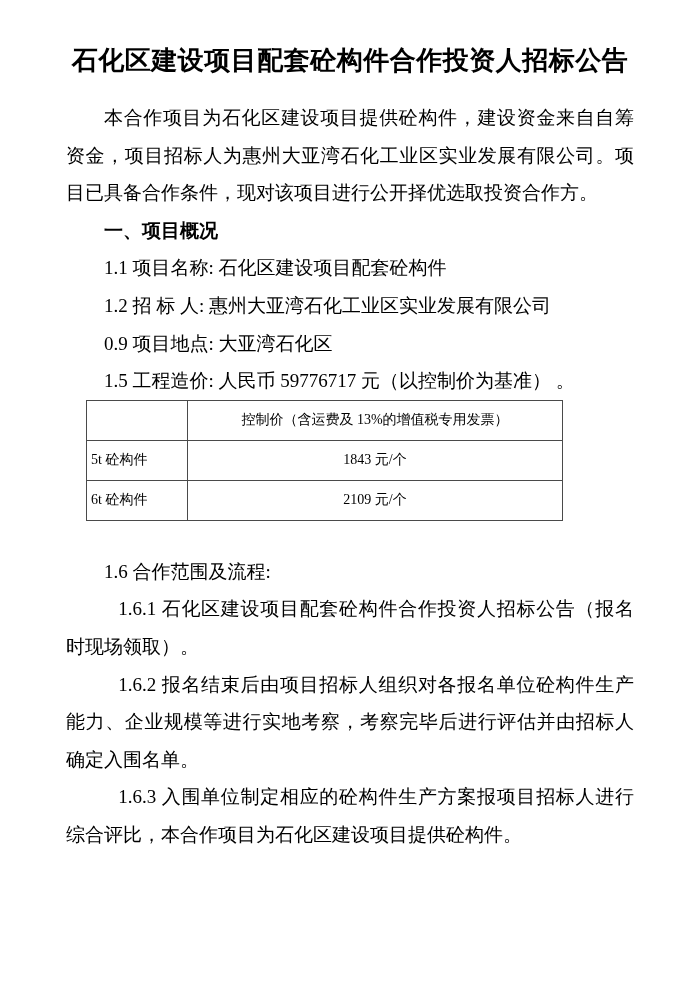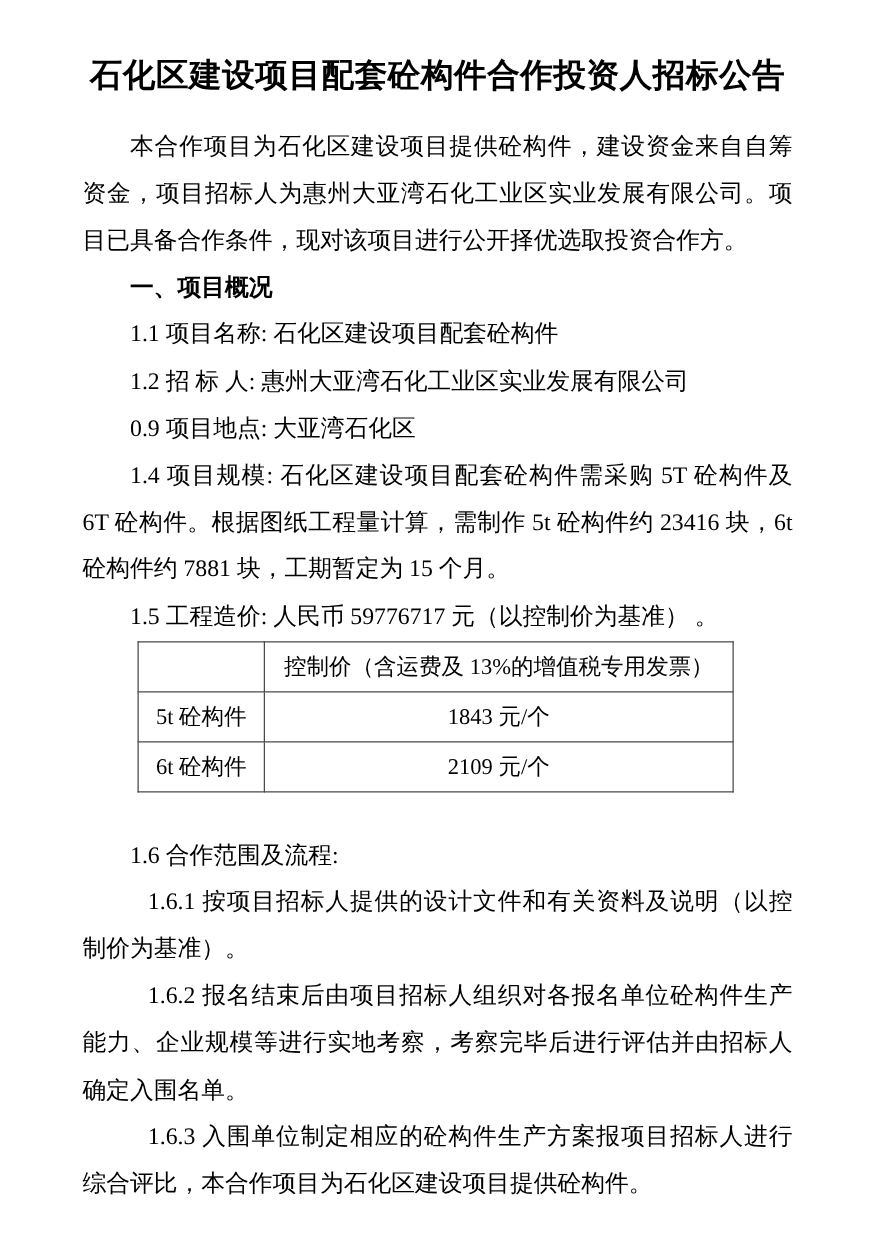--- a/index.html
+++ b/index.html
@@ -40,52 +40,51 @@
   .intro {
     margin-top: 19px;
   }
   .indent-2 { text-indent: 2em; }
   .indent-275 { text-indent: 2.75em; }
   .bold { font-weight: bold; }
   table.price-table {
     border-collapse: collapse;
     table-layout: fixed;
     width: 460px;
-    margin-left: 44px;
+    margin-left: 20px;
     margin-top: 0;
-    font-size: 18px;
+    font-size: 14px;
   }
   table.price-table td {
     border: 1px solid #4a4a4a;
     height: 39px;
     padding: 0 4px;
     vertical-align: middle;
   }
-  td.col-item { width: 92px; text-align: center; }
+  td.col-item { width: 92px; text-align: left; }
   td.col-price { width: 366px; text-align: center; }
   .after-table { margin-top: 32px; }
 </style>
 </head>
 <body>
 
 <div class="page">
 
   <h1 class="doc-title">石化区建设项目配套砼构件合作投资人招标公告</h1>
 
   <p class="para intro indent-2">本合作项目为石化区建设项目提供砼构件，建设资金来自自筹资金，项目招标人为惠州大亚湾石化工业区实业发展有限公司。项目已具备合作条件，现对该项目进行公开择优选取投资合作方。</p>
 
   <p class="para indent-2 bold">一、项目概况</p>
 
   <p class="para indent-2">1.1 项目名称: 石化区建设项目配套砼构件</p>
 
   <p class="para indent-2">1.2 招 标 人: 惠州大亚湾石化工业区实业发展有限公司</p>
 
   <p class="para indent-2">0.9 项目地点: 大亚湾石化区</p>
 
-  <p class="para indent-2">1.4 项目规模: 石化区建设项目配套砼构件需采购 5T 砼构件及 6T 砼构件。根据图纸工程量计算，需制作 5t 砼构件约 23416 块，6t 砼构件约 7881 块，工期暂定为 15 个月。</p>
 
   <p class="para indent-2">1.5 工程造价: 人民币 59776717 元（以控制价为基准） 。</p>
 
   <table class="price-table">
     <tbody>
       <tr>
         <td class="col-item"></td>
         <td class="col-price">控制价（含运费及 13%的增值税专用发票）</td>
       </tr>
       <tr>
@@ -94,19 +93,19 @@
       </tr>
       <tr>
         <td class="col-item">6t 砼构件</td>
         <td class="col-price">2109 元/个</td>
       </tr>
     </tbody>
   </table>
 
   <p class="para indent-2 after-table">1.6 合作范围及流程:</p>
 
-  <p class="para indent-275">1.6.1 按项目招标人提供的设计文件和有关资料及说明（以控制价为基准）。</p>
+  <p class="para indent-275">1.6.1 石化区建设项目配套砼构件合作投资人招标公告（报名时现场领取）。</p>
 
   <p class="para indent-275">1.6.2 报名结束后由项目招标人组织对各报名单位砼构件生产能力、企业规模等进行实地考察，考察完毕后进行评估并由招标人确定入围名单。</p>
 
   <p class="para indent-275">1.6.3 入围单位制定相应的砼构件生产方案报项目招标人进行综合评比，本合作项目为石化区建设项目提供砼构件。</p>
 
 </div>
 
 </body></html>

